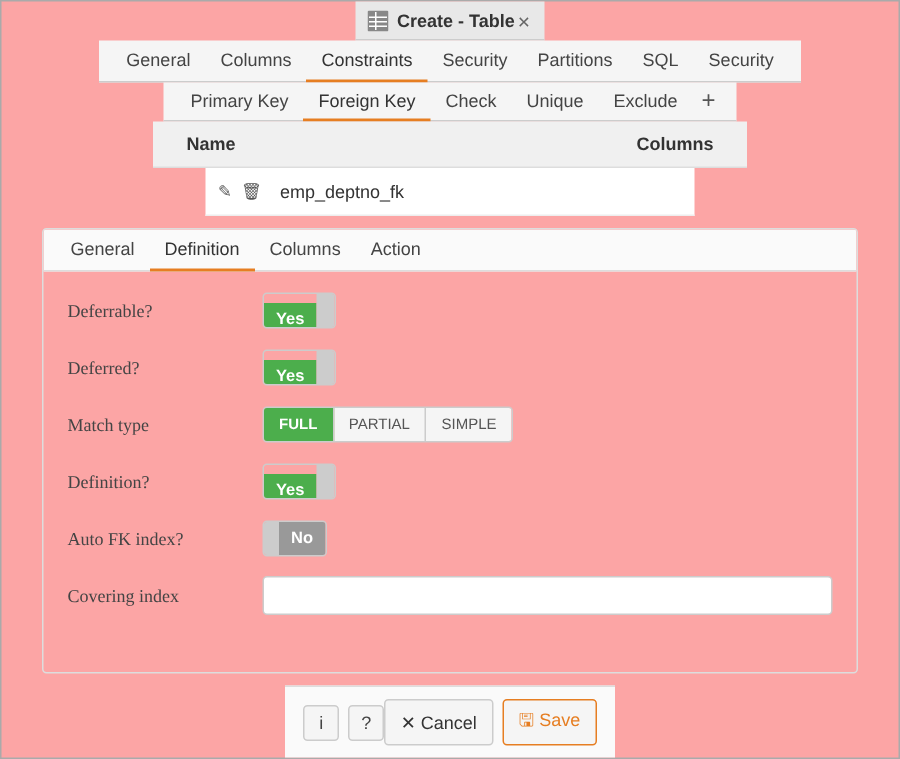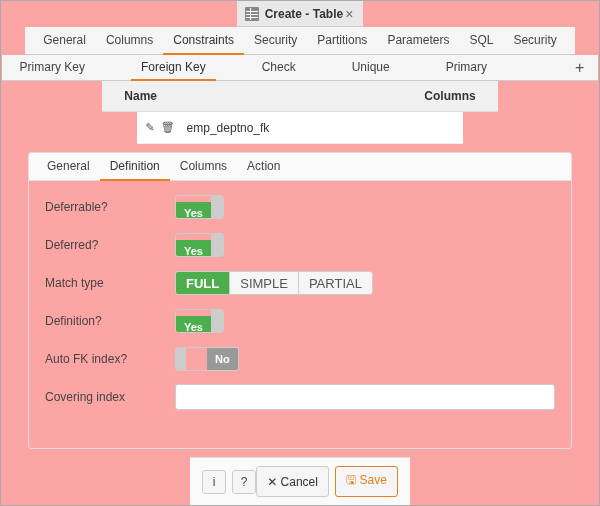--- a/index.html
+++ b/index.html
@@ -8,21 +8,21 @@
     .window { width: 600px; height: 506px; background: #fca5a5; border: 1px solid #aaa; display: flex; flex-direction: column; align-items: center; }
 
     .title-bar { background: #e8e8e8; border-bottom: 1px solid #ccc; padding: 4px 8px; display: flex; align-items: center; justify-content: space-between; height: 26px; }
     .title-bar-left { display: flex; align-items: center; gap: 6px; font-size: 12px; font-weight: 600; color: #333; }
     .close-btn { background: none; border: none; cursor: pointer; font-size: 14px; color: #666; padding: 0 2px; }
 
     .main-tabs { display: flex; border-bottom: 1px solid #ccc; background: #f5f5f5; padding: 0 8px; }
     .main-tab { padding: 6px 10px; font-size: 12px; cursor: pointer; color: #444; border-bottom: 2px solid transparent; margin-bottom: -1px; }
     .main-tab.active { color: #333; border-bottom: 2px solid #e67e22; font-weight: 400; }
 
-    .constraint-tabs { display: flex; border-bottom: 1px solid #ccc; background: #f5f5f5; padding: 0 8px; align-items: center; gap: 36px; }
+    .constraint-tabs { display: flex; border-bottom: 1px solid #ccc; background: #f5f5f5; padding: 0 8px; align-items: center; }
     .constraint-tab { padding: 5px 10px; font-size: 12px; cursor: pointer; color: #444; border-bottom: 2px solid transparent; margin-bottom: -1px; }
     .constraint-tab.active { color: #333; border-bottom: 2px solid #e67e22; }
     .spacer { flex: 1; }
     .add-btn { font-size: 16px; color: #555; cursor: pointer; padding: 2px 6px; border: none; background: none; }
 
     .table-header { display: flex; background: #f0f0f0; border-bottom: 1px solid #ddd; padding: 4px 12px; }
     .col-name-header { flex: 0 0 300px; padding: 4px 10px; font-weight: 600; font-size: 12px; color: #333; }
     .col-columns-header { flex: 1; padding: 4px 10px; font-weight: 600; font-size: 12px; color: #333; }
 
     .table-row { display: flex; align-items: center; background: #fff; border-bottom: 1px solid #eee; min-height: 32px; }
@@ -33,29 +33,29 @@
 
     .detail-section { margin: 8px; border: 1px solid #ddd; border-radius: 3px; flex: 1; display: flex; flex-direction: column; overflow: hidden; }
 
     .inner-tabs { display: flex; border-bottom: 1px solid #ddd; background: #fafafa; padding: 0 8px; }
     .inner-tab { padding: 6px 10px; font-size: 12px; cursor: pointer; color: #444; border-bottom: 2px solid transparent; margin-bottom: -1px; }
     .inner-tab.active { color: #333; border-bottom: 2px solid #e67e22; }
 
     .form-body { padding: 12px 16px; display: flex; flex-direction: column; gap: 10px; flex: 1; }
 
     .form-row { display: flex; align-items: center; min-height: 28px; }
-    .form-label { width: 130px; font-size: 12px; color: #444; flex-shrink: 0; }
+    .form-label { width: 130px; font-size: 12px; color: #444; flex-shrink: 0; font-family: Liberation Serif, serif; }
     .form-control { display: flex; align-items: center; }
 
     .toggle { display: inline-flex; align-items: center; border-radius: 3px; overflow: hidden; border: 1px solid #ccc; height: 24px; }
     .toggle-on { background: #4cae4c; color: #fff; padding: 0 8px; font-size: 11px; font-weight: 600; cursor: pointer; height: 100%; display: flex; align-items: center; margin-top: 12px; }
     .toggle-slider { width: 12px; background: #ccc; height: 100%; }
 
     .btn-group { display: inline-flex; border: 1px solid #ccc; border-radius: 3px; overflow: hidden; height: 24px; }
-    .btn-group-item { padding: 0 10px; font-size: 13px; cursor: pointer; display: flex; align-items: center; border-right: 1px solid #ccc; background: #f5f5f5; color: #555; }
+    .btn-group-item { padding: 0 10px; font-size: 10px; cursor: pointer; display: flex; align-items: center; border-right: 1px solid #ccc; background: #f5f5f5; color: #555; }
     .btn-group-item:last-child { border-right: none; }
     .btn-group-item.selected { background: #4cae4c; color: #fff; font-weight: 600; }
 
     .text-input { border: 1px solid #ccc; border-radius: 3px; padding: 3px 6px; font-size: 12px; width: 380px; height: 26px; background: #fff; color: #333; }
 
     .footer { border-top: 1px solid #ddd; padding: 8px 12px; display: flex; align-items: center; justify-content: space-between; background: #fafafa; }
     .footer-left { display: flex; gap: 6px; }
     .footer-right { display: flex; gap: 6px; }
     .footer-btn { padding: 4px 10px; font-size: 12px; cursor: pointer; border-radius: 3px; border: 1px solid #ccc; background: #f5f5f5; color: #333; display: flex; align-items: center; gap: 4px; }
     .footer-btn.save-btn { border-color: #e67e22; color: #e67e22; }
@@ -79,31 +79,30 @@
     </div>
     <button class="close-btn">×</button>
   </div>
 
   <div class="main-tabs">
     <div class="main-tab">General</div>
     <div class="main-tab">Columns</div>
     <div class="main-tab active">Constraints</div>
     <div class="main-tab">Security</div>
     <div class="main-tab">Partitions</div>
-    <div class="main-tab">Parameters</div>
     <div class="main-tab">SQL</div>
     <div class="main-tab">Security</div>
   </div>
 
   <div class="constraint-tabs">
     <div class="constraint-tab">Primary Key</div>
     <div class="constraint-tab active">Foreign Key</div>
     <div class="constraint-tab">Check</div>
     <div class="constraint-tab">Unique</div>
-    <div class="constraint-tab">Primary</div>
+    <div class="constraint-tab">Exclude</div>
     <div class="spacer"></div>
     <button class="add-btn">+</button>
   </div>
 
   <div class="table-header">
     <div class="col-name-header">Name</div>
     <div class="col-columns-header">Columns</div>
   </div>
 
   <div class="table-row">
@@ -144,40 +143,40 @@
             <div class="toggle-slider"></div>
           </div>
         </div>
       </div>
 
       <div class="form-row">
         <div class="form-label">Match type</div>
         <div class="form-control">
           <div class="btn-group">
             <div class="btn-group-item selected">FULL</div>
+            <div class="btn-group-item">PARTIAL</div>
             <div class="btn-group-item">SIMPLE</div>
-            <div class="btn-group-item">PARTIAL</div>
           </div>
         </div>
       </div>
 
       <div class="form-row">
         <div class="form-label">Definition?</div>
         <div class="form-control">
           <div class="toggle">
             <div class="toggle-on">Yes</div>
             <div class="toggle-slider"></div>
           </div>
         </div>
       </div>
 
       <div class="form-row">
         <div class="form-label">Auto FK index?</div>
         <div class="form-control">
-          <div class="toggle" style="border-color:#ccc;gap:21px;">
+          <div class="toggle" style="border-color:#ccc;">
             <div class="toggle-slider" style="background:#ccc; width:10px;"></div>
             <div style="background:#999; color:#fff; padding:0 8px; font-size:11px; font-weight:600; height:24px; display:flex; align-items:center; cursor:pointer;">No</div>
           </div>
         </div>
       </div>
 
       <div class="form-row">
         <div class="form-label">Covering index</div>
         <div class="form-control">
           <input type="text" class="text-input" style="">

